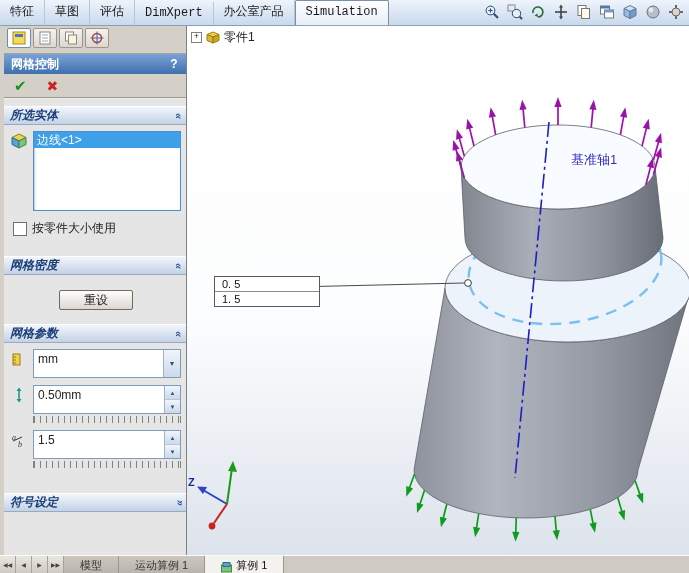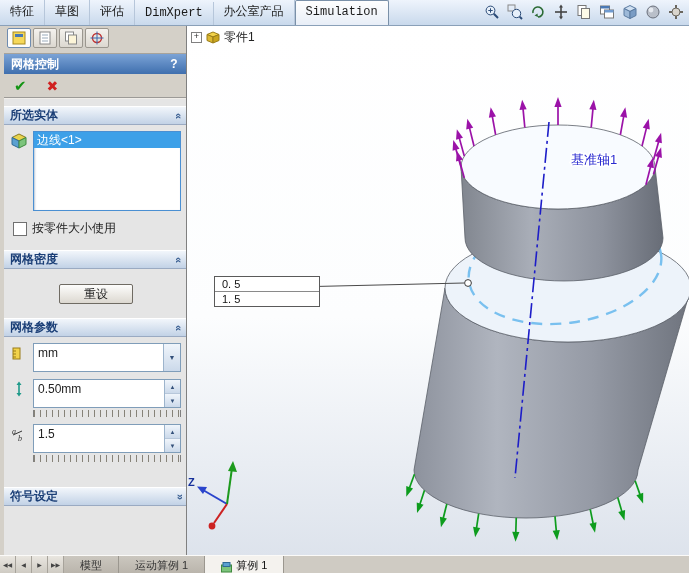--- a/index.html
+++ b/index.html
@@ -24,31 +24,31 @@
   .pm-tab.active{background:#fdfcfa;border-color:#6f8cb0;}
   .pm-header{height:20px;display:flex;align-items:center;padding:0 7px;color:#fff;font-weight:bold;
              background:linear-gradient(#7ba3d6,#3f6fae);border-bottom:1px solid #2d5档;}
   .pm-help{margin-left:auto;font-weight:bold;color:#fff;width:14px;text-align:center;cursor:default;}
   .okrow{height:23px;display:flex;align-items:center;gap:20px;padding-left:10px;
          border-bottom:2px groove #f0ede8;background:#d4d0c8;}
   .ok-check{color:#139413;font-size:15px;font-weight:bold;cursor:default;}
   .ok-cross{color:#d02020;font-size:14px;font-weight:bold;cursor:default;}
   .ghdr{height:17px;margin-top:7px;display:flex;align-items:center;padding:0 6px;
         background:linear-gradient(#f2f6fb,#c2d2e6);color:#1b3f77;font-weight:bold;
-        border-top:1px solid #fff;border-bottom:1px solid #9aaac2;cursor:default;}
+        border-top:1px solid #fff;border-bottom:1px solid #9aaac2;cursor:default;font-style:italic;}
   .chev{margin-left:auto;color:#3a5f92;font-weight:bold;display:inline-block;font-size:11px;}
   .chev.up{transform:rotate(90deg);}
   .chev.down{transform:rotate(-90deg);}
   .gbody{padding:6px 7px 4px;}
   .row{display:flex;align-items:flex-start;}
   .side-icon{width:22px;padding-top:2px;flex:none;}
   .listbox{flex:1;height:78px;background:#fff;border:1px solid #4a8fd2;box-shadow:inset 1px 1px 2px #b9c6d6;
            overflow:hidden;}
   .listitem{height:16px;line-height:16px;padding:0 3px;background:#3da0e8;color:#fff;cursor:default;}
-  .cbrow{display:flex;align-items:center;gap:5px;margin:9px 0 2px 2px;}
+  .cbrow{display:flex;align-items:center;gap:5px;margin:9px 0 8px 2px;}
   .cbox{width:12px;height:12px;background:#fff;border:1px solid #707070;flex:none;}
   .slider-area{flex:1;padding-top:2px;}
   .track{position:relative;height:15px;}
   .track::before{content:"";position:absolute;left:2px;right:2px;top:6px;height:3px;
                  background:#9a968e;border-bottom:1px solid #fff;}
   .handle{position:absolute;left:36%;top:1px;width:9px;height:13px;background:linear-gradient(#f2efe9,#cdc8bf);
           border:1px solid #6f6b63;border-radius:1px;}
   .sl-labels{display:flex;justify-content:space-between;margin-top:1px;}
   .btn{display:block;margin:9px auto 3px;width:74px;height:20px;font-size:12px;color:#222;
        background:linear-gradient(#fdfdfc,#dcd8d0);border:1px solid #6f6b63;border-radius:2px;

